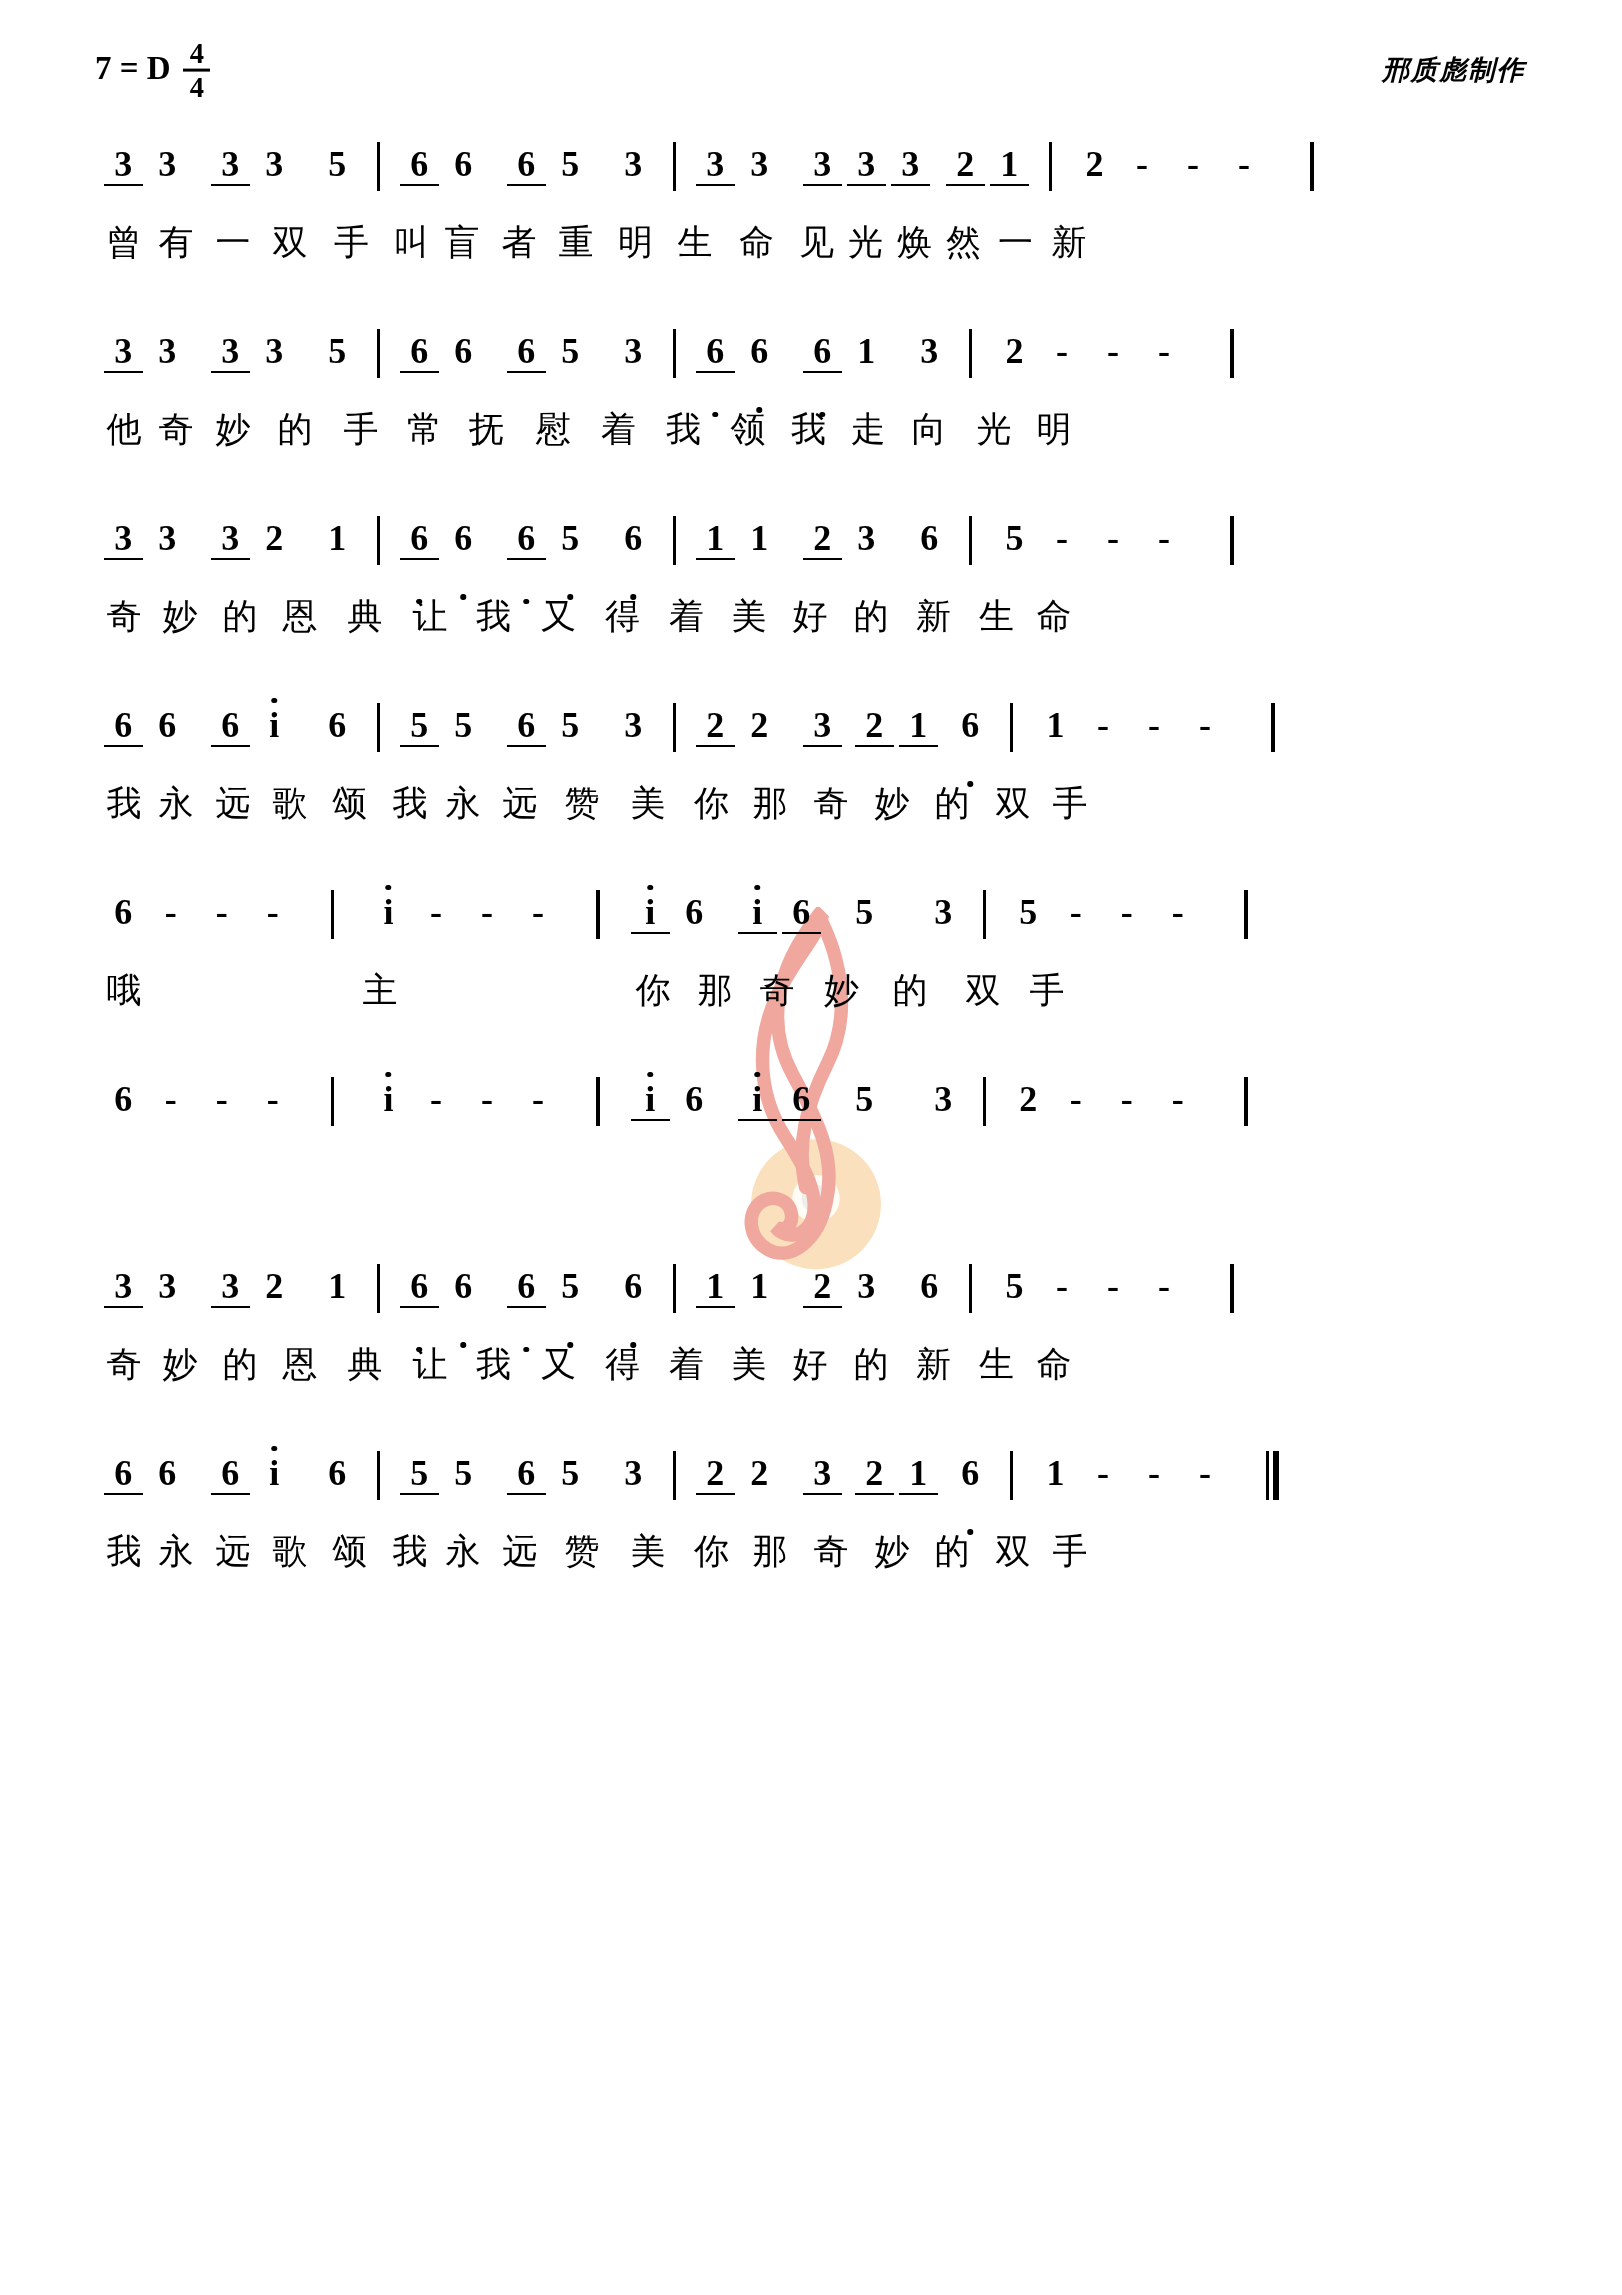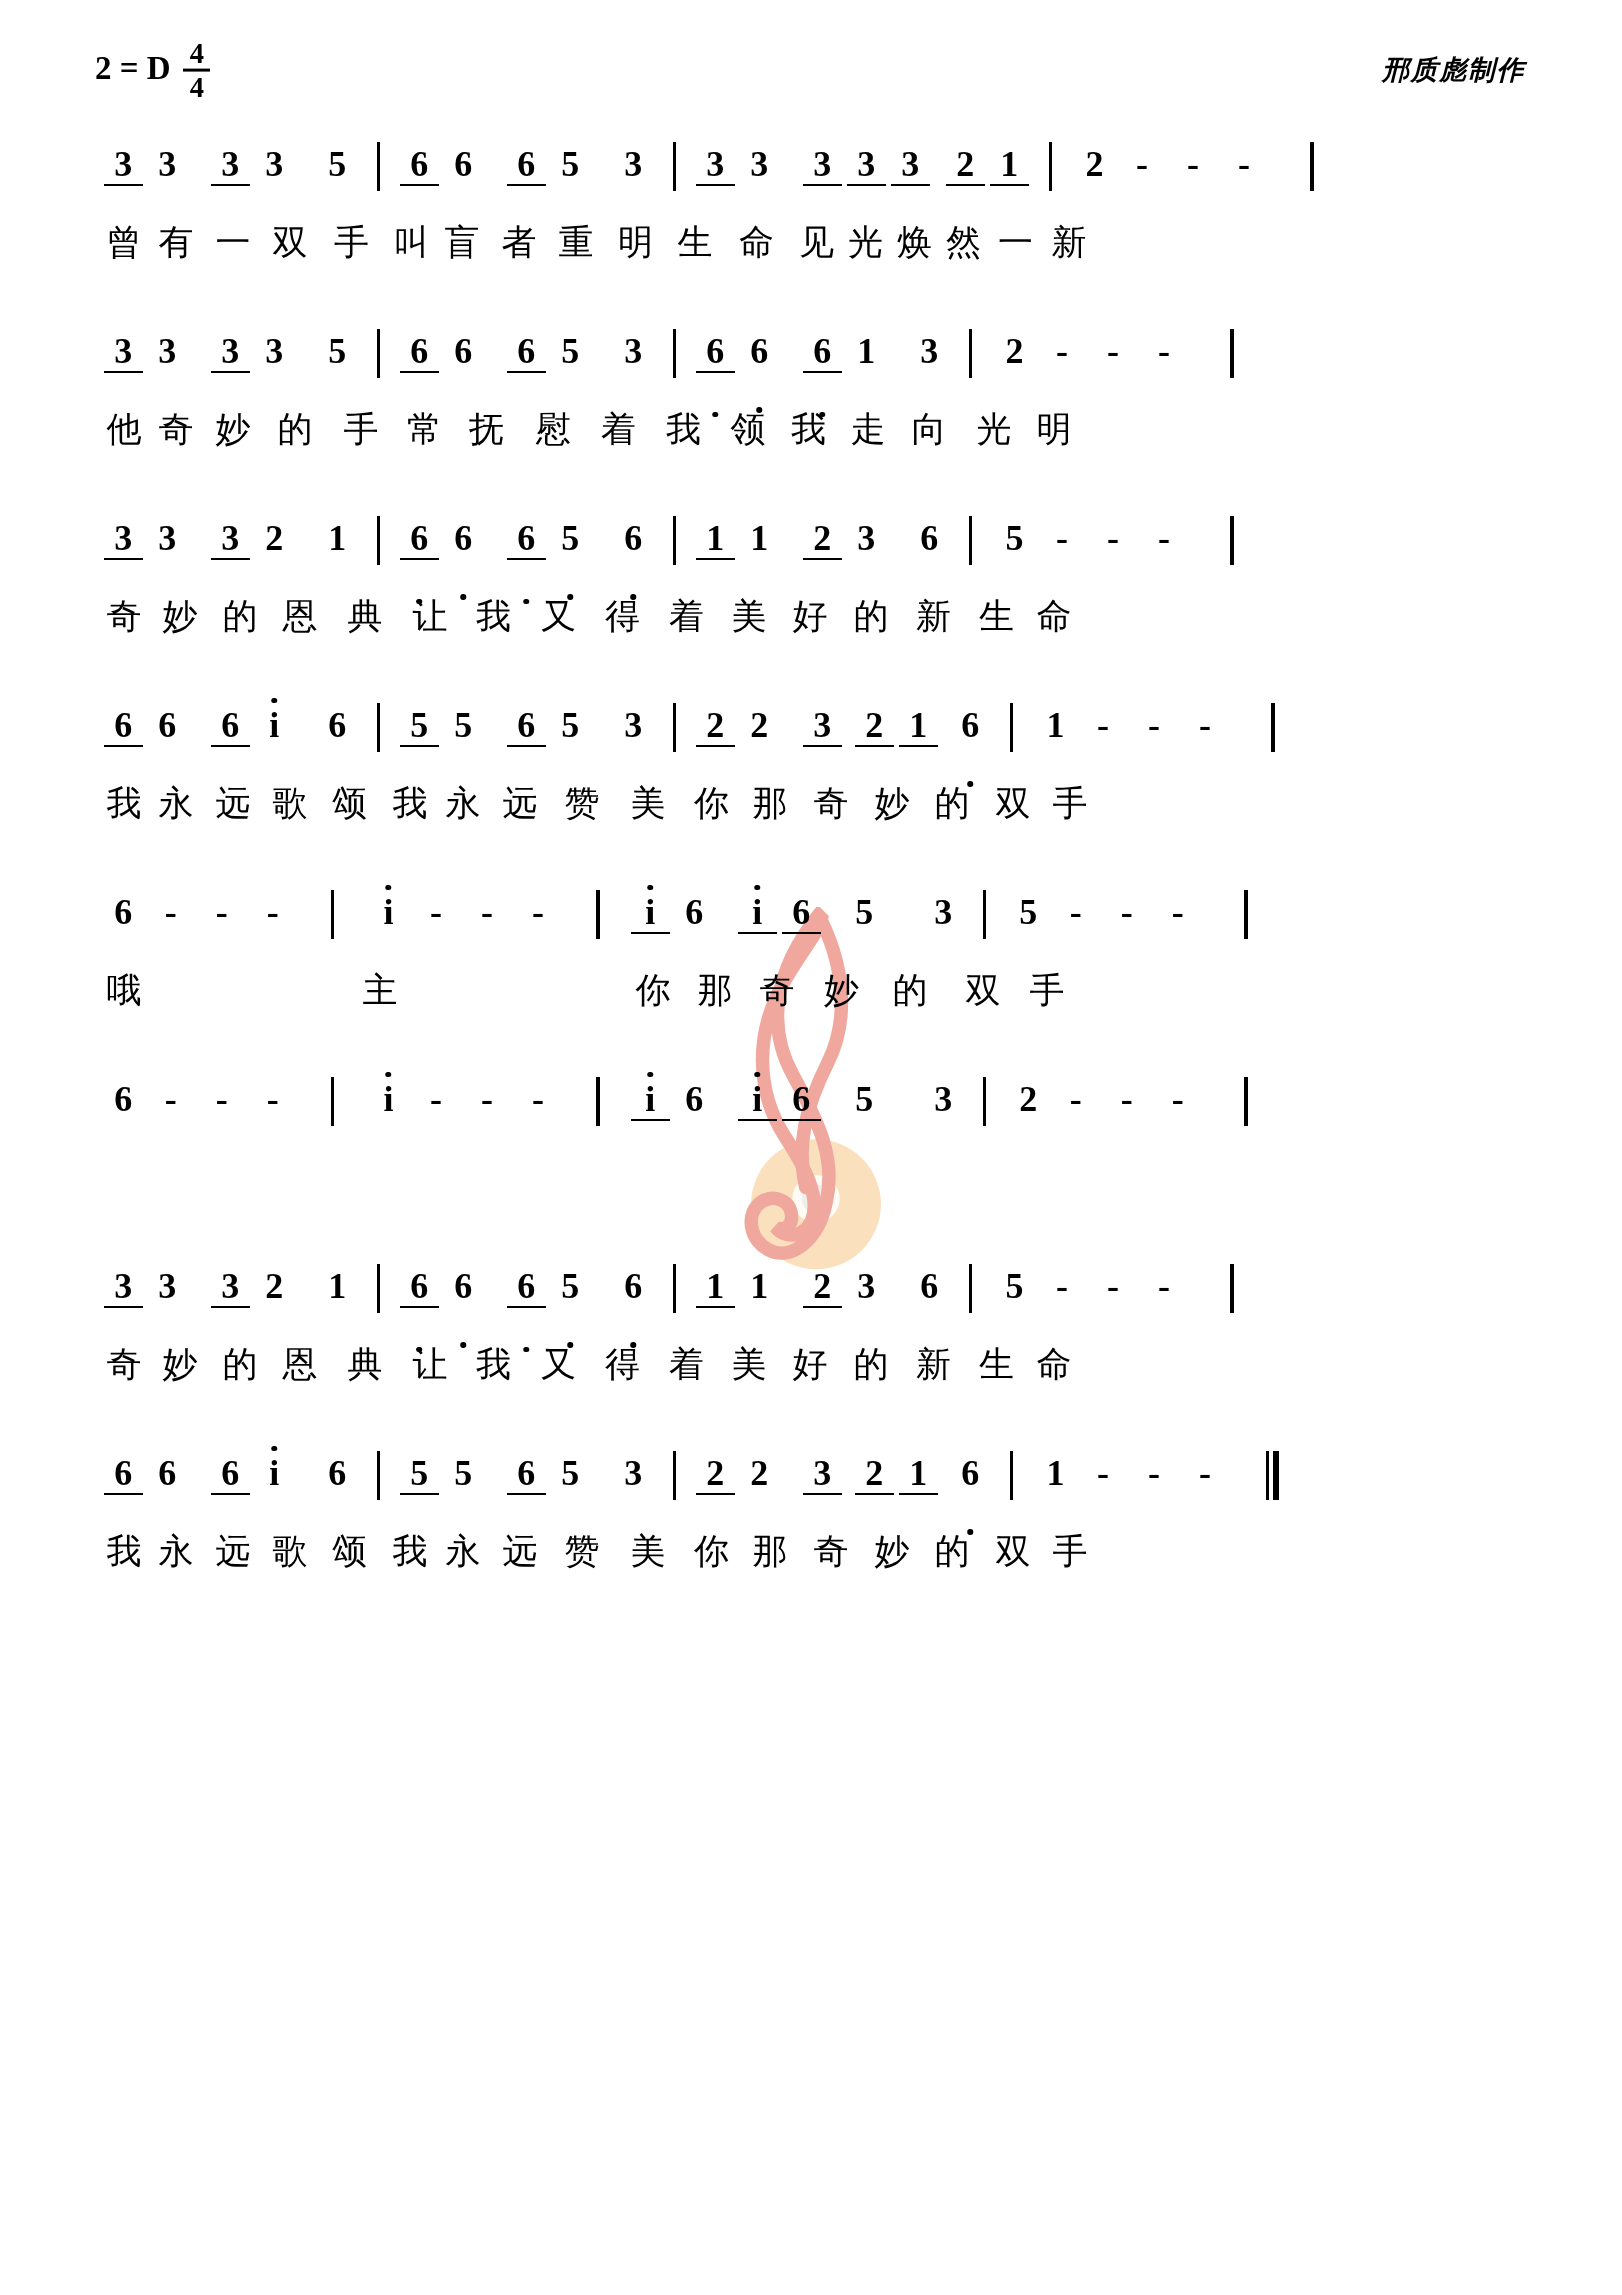--- a/index.html
+++ b/index.html
@@ -228,21 +228,21 @@
            C 86 420, 112 416, 120 394 C 130 366, 112 330, 86 290
            C 50 234, 46 160, 86 92 C 108 54, 128 32, 132 14 Z" fill="none" stroke="#efa79e" stroke-width="17" stroke-linecap="round"></path>
   <path d="M128 10 C 160 70, 168 140, 140 196 C 112 252, 100 300, 112 354" fill="none" stroke="#efa79e" stroke-width="17" stroke-linecap="round"></path>
 </svg>
 
 <div class="sheet">
 
 
   <div class="header-row">
     <div class="keysig">
-      <span>2 = D</span>
+      <span>7 = D</span>
       <span class="meter">
         <span class="num">4</span>
         <span class="bar"></span>
         <span class="num">4</span>
       </span>
     </div>
     <div class="author">邢质彪制作</div>
   </div>
 
   <div class="system">

